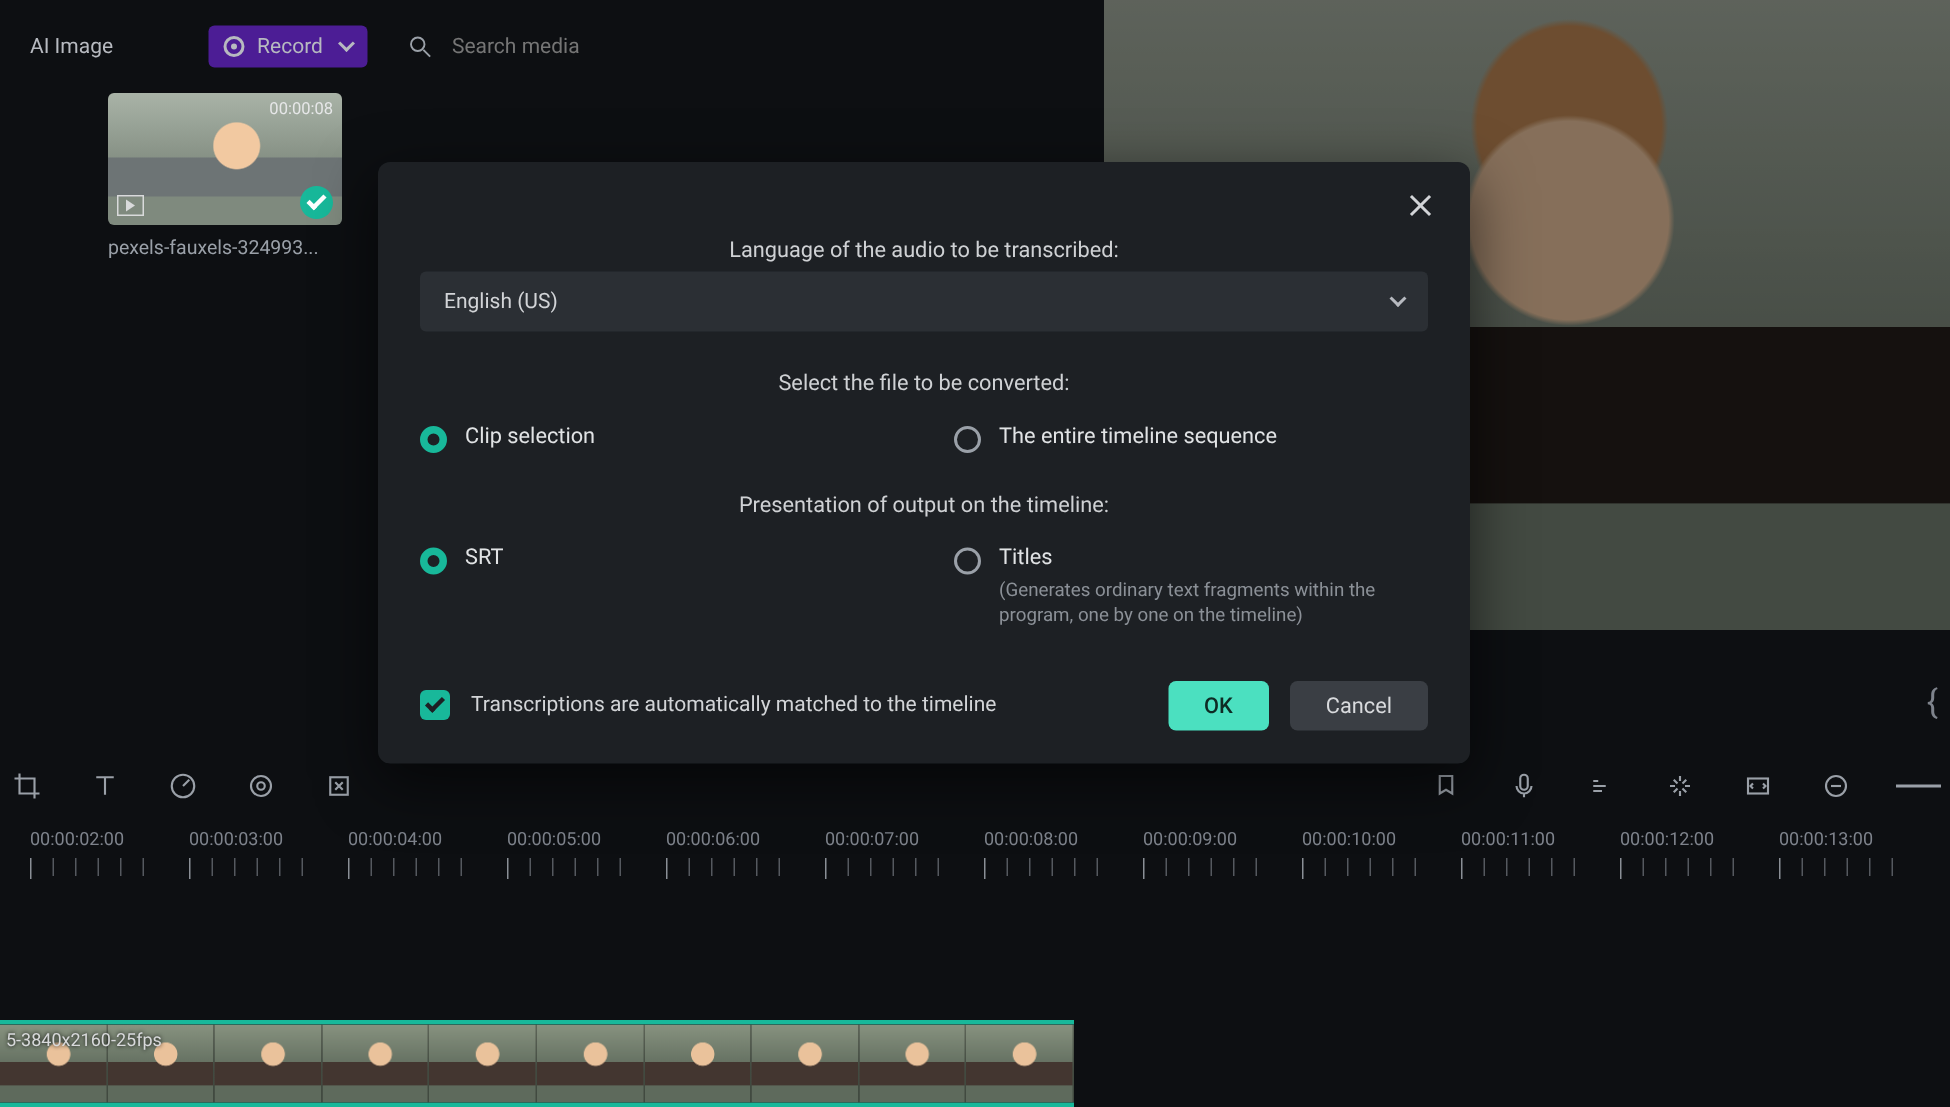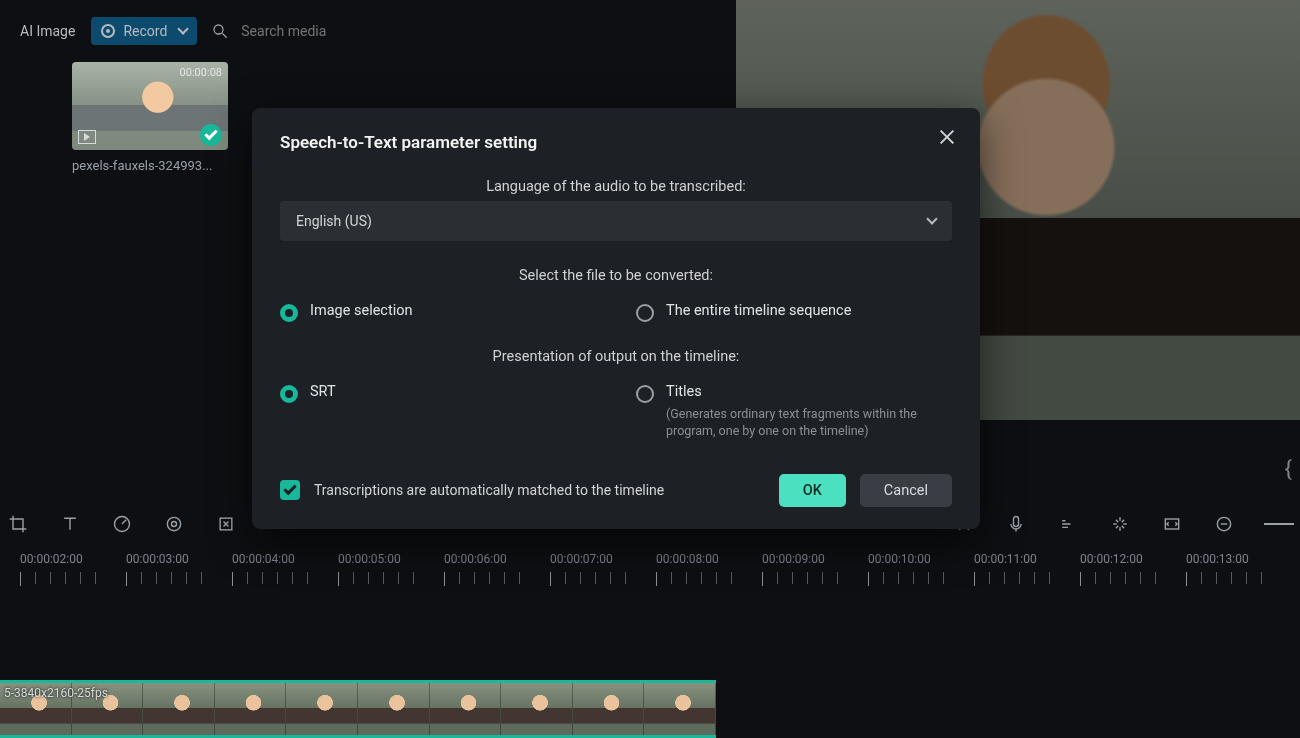--- a/index.html
+++ b/index.html
@@ -11,39 +11,40 @@
     position: relative;
     overflow: hidden;
     font-size: 14px;
   }
 
   
   .topbar {
     display: flex;
     align-items: center;
     padding: 14px 8px 14px 8px;
-    gap: 4px;
+    gap: 16px;
   }
   .btn-ghost {
     background: transparent;
     border: none;
     color: #b7bac0;
     padding: 8px 12px;
     border-radius: 4px;
     font-size: 14px;
     cursor: pointer;
   }
   .record-pill {
     display: flex;
     align-items: center;
     gap: 8px;
-    background: #0c4a6e;
+    background: #4c1d95;
     border-radius: 4px;
     padding: 6px 10px;
     color: #b7bac0;
+    margin-left: 36px;
   }
   .record-dot {
     width: 14px; height: 14px; border-radius: 50%;
     border: 2px solid #b7bac0;
     position: relative;
   }
   .record-dot::after {
     content: ""; position: absolute; inset: 3px; border-radius: 50%; background: #b7bac0;
   }
   .chevron-down { display:inline-block; border: solid #b7bac0; border-width: 0 2px 2px 0; padding: 3px; transform: rotate(45deg); margin-left:4px; position:relative; top:-2px;}
@@ -477,34 +478,33 @@
     <div class="frame"></div>
   <div class="frame"></div>
     <div class="frame"></div>
     <div class="frame"></div>
     <div class="frame"></div>
   <div class="frame"></div>
     <div class="frame"></div>
 </div>
 
 <div class="modal">
-  <h2>Speech-to-Text parameter setting</h2>
   <span class="close"></span>
 
   <div class="form-label">Language of the audio to be transcribed:</div>
   <div class="select">
     <span>English (US)</span>
     <span class="chevron-down"></span>
   </div>
 
   <div class="form-label">Select the file to be converted:</div>
   <div class="radio-row">
     <label class="radio checked">
       <span class="circle"></span>
-      <span class="body"><span class="title">Image selection</span></span>
+      <span class="body"><span class="title">Clip selection</span></span>
     </label>
     <label class="radio">
       <span class="circle"></span>
       <span class="body"><span class="title">The entire timeline sequence</span></span>
     </label>
   </div>
 
   <div class="form-label">Presentation of output on the timeline:</div>
   <div class="radio-row">
     <label class="radio checked">

